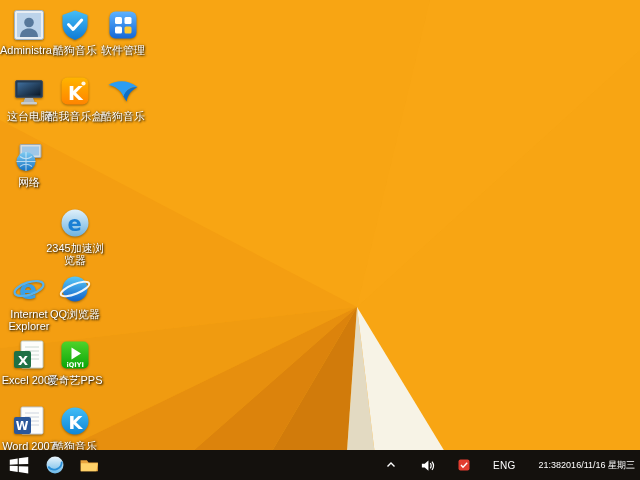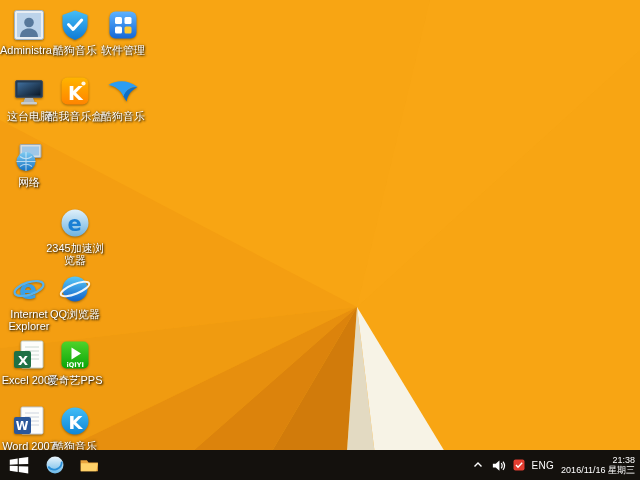--- a/index.html
+++ b/index.html
@@ -15,24 +15,24 @@
   .desk-icon .lbl{margin-top:2px;font-size:11px;line-height:12px;color:#fff;
                   text-align:center;max-width:58px;
                   text-shadow:1px 1px 2px rgba(0,0,0,.9),0 0 3px rgba(0,0,0,.55);}
   
   #taskbar{position:absolute;left:0;bottom:0;width:640px;height:30px;
            background:#14110d;display:flex;align-items:center;}
   .tb-btn{height:30px;display:flex;align-items:center;justify-content:center;}
   #start-button{width:38px;}
   .tb-pinned{width:34px;}
   #tray{position:absolute;right:3px;top:0;height:30px;display:flex;
-        align-items:center;gap:7px;color:#fff;}
+        align-items:center;gap:23px;color:#fff;}
   .tray-ico{display:flex;align-items:center;justify-content:center;}
   #lang-indicator{font-size:10px;color:#fff;letter-spacing:.3px;}
-  #clock{display:flex;flex-direction:column;align-items:flex-end;
+  #clock{display:flex;align-items:flex-end;
          justify-content:center;font-size:9px;line-height:10.5px;color:#fff;
          padding-right:2px;}
 </style>
 </head>
 <body>
 
 <div id="screen">
 
   <svg id="wallpaper" viewBox="0 0 640 480" preserveAspectRatio="none">
     <rect width="640" height="480" fill="#F8A513"></rect>

